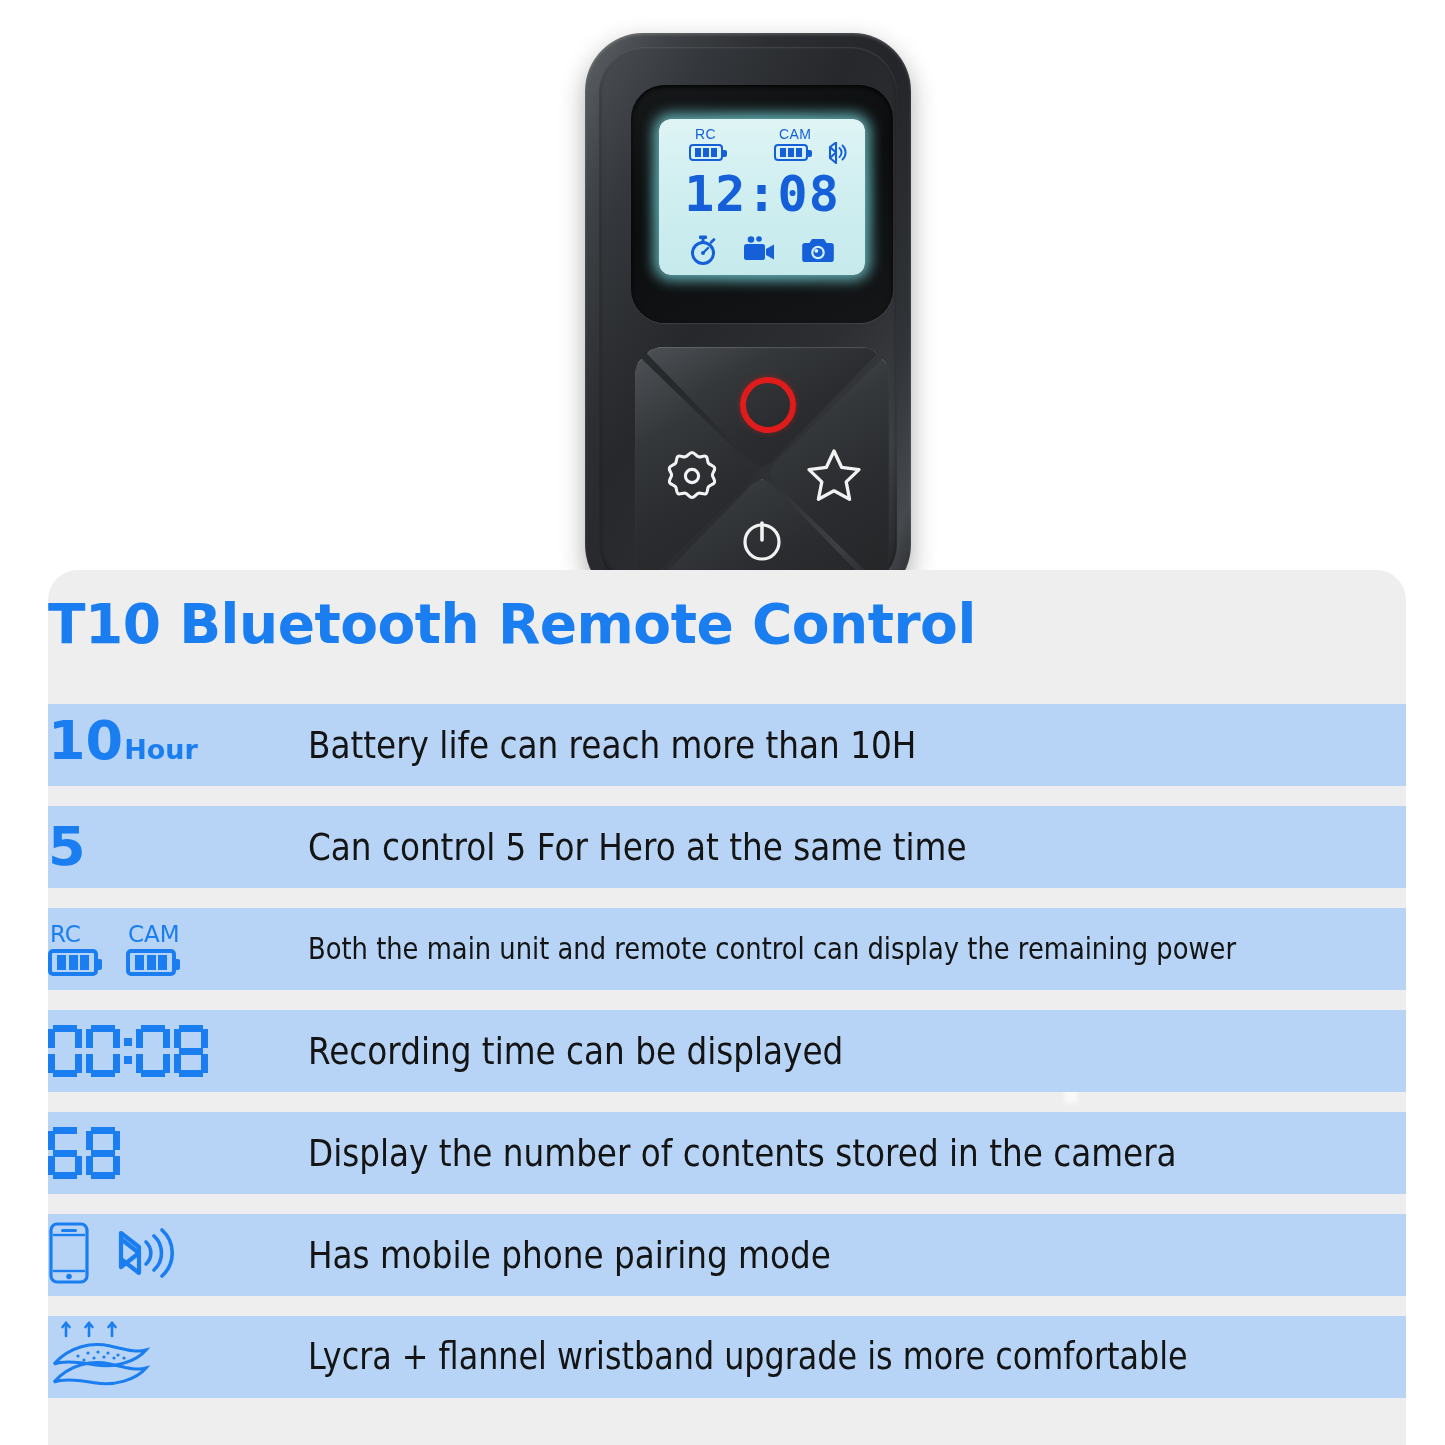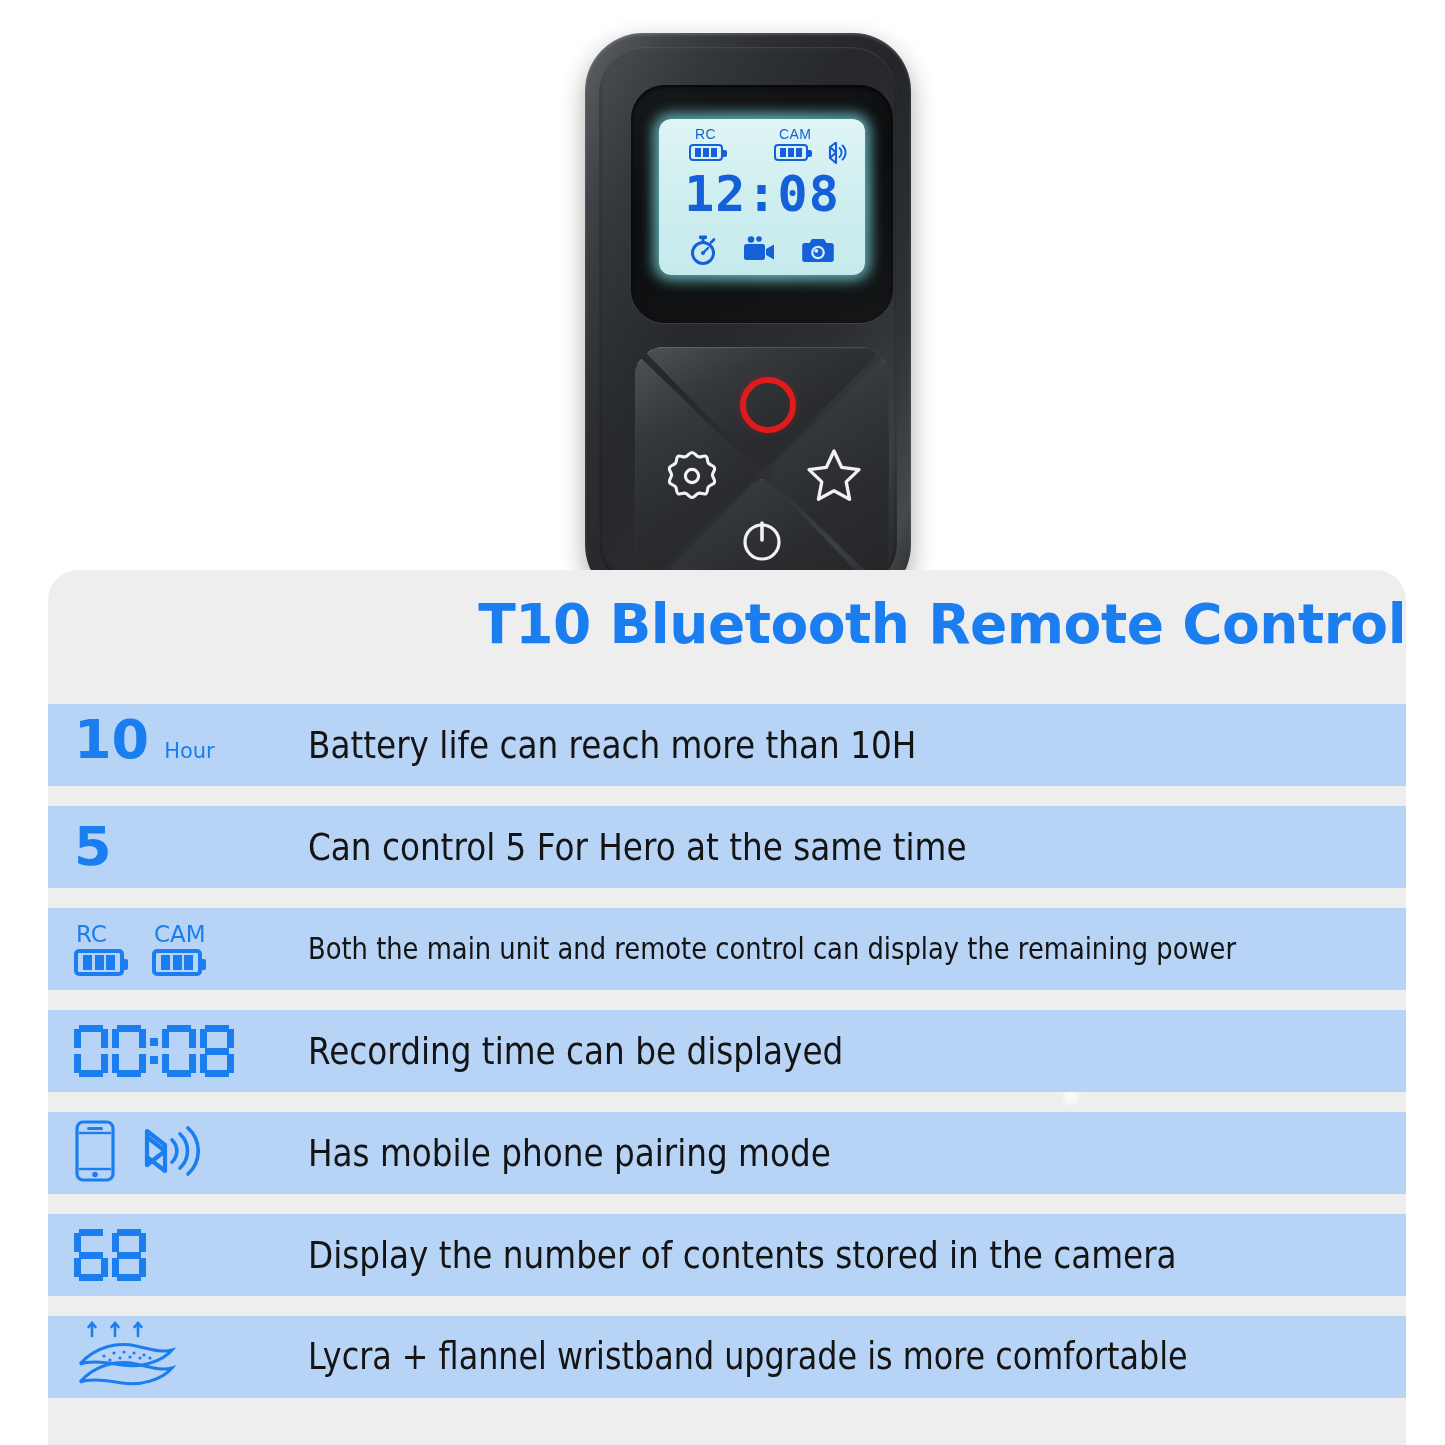--- a/index.html
+++ b/index.html
@@ -143,41 +143,41 @@
   #info-card{
     position:absolute;
     left:48px;top:570px;
     width:1358px;height:875px;
     background:#eeeeee;
     border-radius:30px 30px 0 0;
     overflow:hidden;
   }
   #card-title{
     position:absolute;left:0;top:22px;width:100%;
-    text-align:right;
+    text-align:left;
     color:#1a7ef0;
     font-family:"DejaVu Sans", sans-serif;
     font-weight:bold;
     font-size:55px;
     letter-spacing:-0.5px;
     white-space:nowrap;
   }
 
   .rows{position:absolute;left:0;top:134px;width:100%;}
   .row{
     position:relative;
     height:82px;
     background:#b7d4f6;
     margin-bottom:20px;
     display:flex;align-items:center;
   }
   .row .icon-cell{
     width:260px;min-width:260px;height:82px;
     display:flex;align-items:center;justify-content:flex-start;
-    padding-left:26px;box-sizing:border-box;
+    box-sizing:border-box;
   }
   .row .text-cell{
     flex:1;
     color:#141414;
     font-family:"DejaVu Sans", sans-serif;
     font-size:38px;
     line-height:42px;
     white-space:nowrap;
     transform:scaleX(.86);
     transform-origin:left center;
@@ -187,21 +187,21 @@
 
   
   .num{
     color:#1a7ef0;
     font-family:"DejaVu Sans", sans-serif;
     font-weight:bold;
     font-size:54px;
     line-height:54px;
     display:flex;align-items:baseline;
   }
-  .num .unit{font-size:21px;font-weight:normal;margin-left:15px;}
+  .num .unit{font-size:27px;font-weight:bold;margin-left:1px;}
 
   
   .batpair{display:flex;align-items:flex-end;gap:28px;}
   .batgrp{display:flex;flex-direction:column;align-items:flex-start;}
   .batgrp .cap{
     color:#1a7ef0;font-family:"DejaVu Sans",sans-serif;
     font-size:23px;line-height:23px;margin-bottom:3px;margin-left:2px;
   }
   .bat2{
     position:relative;
@@ -438,20 +438,45 @@
               <span class="d-f"></span>
               <span class="d-g"></span>
             </div>
         </div>
       </div>
       <div class="text-cell">Recording time can be displayed</div>
     </div>
 
     <div class="row">
       <div class="icon-cell">
+        <div class="seg">
+          <div class="digit">
+              <span class="d-a"></span>
+              <span class="d-c"></span>
+              <span class="d-d"></span>
+              <span class="d-e"></span>
+              <span class="d-f"></span>
+              <span class="d-g"></span>
+            </div>
+          <div class="digit">
+              <span class="d-a"></span>
+              <span class="d-b"></span>
+              <span class="d-c"></span>
+              <span class="d-d"></span>
+              <span class="d-e"></span>
+              <span class="d-f"></span>
+              <span class="d-g"></span>
+            </div>
+        </div>
+      </div>
+      <div class="text-cell">Display the number of contents stored in the camera</div>
+    </div>
+
+    <div class="row">
+      <div class="icon-cell">
         <div class="phonebt">
           <span>
             <svg width="42" height="62" viewBox="0 0 42 62">
               <rect x="3" y="2" width="36" height="58" rx="6" fill="none" stroke="#1a7ef0" stroke-width="3.2"></rect>
               <rect x="13" y="7" width="16" height="3" rx="1.5" fill="#1a7ef0"></rect>
               <path d="M5 13 H37" stroke="#1a7ef0" stroke-width="2.4"></path>
               <path d="M5 49 H37" stroke="#1a7ef0" stroke-width="2.4"></path>
               <circle cx="21" cy="54.5" r="2.8" fill="#1a7ef0"></circle>
             </svg>
           </span>
@@ -459,45 +484,20 @@
             <svg width="66" height="58" viewBox="0 0 66 58">
               <path d="M13 15 L31 29 L13 43 L13 9 L31 23 L31 49 L13 35" fill="none" stroke="#1a7ef0" stroke-width="4.2" stroke-linejoin="round" stroke-linecap="round"></path>
               <path d="M38 18 A15 15 0 0 1 38 40" fill="none" stroke="#1a7ef0" stroke-width="3.6" stroke-linecap="round"></path>
               <path d="M46 12 A23 23 0 0 1 46 46" fill="none" stroke="#1a7ef0" stroke-width="3.6" stroke-linecap="round"></path>
               <path d="M54 6 A31 31 0 0 1 54 52" fill="none" stroke="#1a7ef0" stroke-width="3.6" stroke-linecap="round"></path>
             </svg>
           </span>
         </div>
       </div>
       <div class="text-cell">Has mobile phone pairing mode</div>
-    </div>
-
-    <div class="row">
-      <div class="icon-cell">
-        <div class="seg">
-          <div class="digit">
-              <span class="d-a"></span>
-              <span class="d-c"></span>
-              <span class="d-d"></span>
-              <span class="d-e"></span>
-              <span class="d-f"></span>
-              <span class="d-g"></span>
-            </div>
-          <div class="digit">
-              <span class="d-a"></span>
-              <span class="d-b"></span>
-              <span class="d-c"></span>
-              <span class="d-d"></span>
-              <span class="d-e"></span>
-              <span class="d-f"></span>
-              <span class="d-g"></span>
-            </div>
-        </div>
-      </div>
-      <div class="text-cell">Display the number of contents stored in the camera</div>
     </div>
 
     <div class="row">
       <div class="icon-cell">
         <div class="fabric">
           <svg width="120" height="74" viewBox="0 0 120 74">
             <g stroke="#1a7ef0" stroke-width="2.6" fill="none" stroke-linecap="round">
               <path d="M18 16 L18 3"></path>
                 <path d="M14.5 7 L18 3 L21.5 7"></path>
               <path d="M41 16 L41 3"></path>

